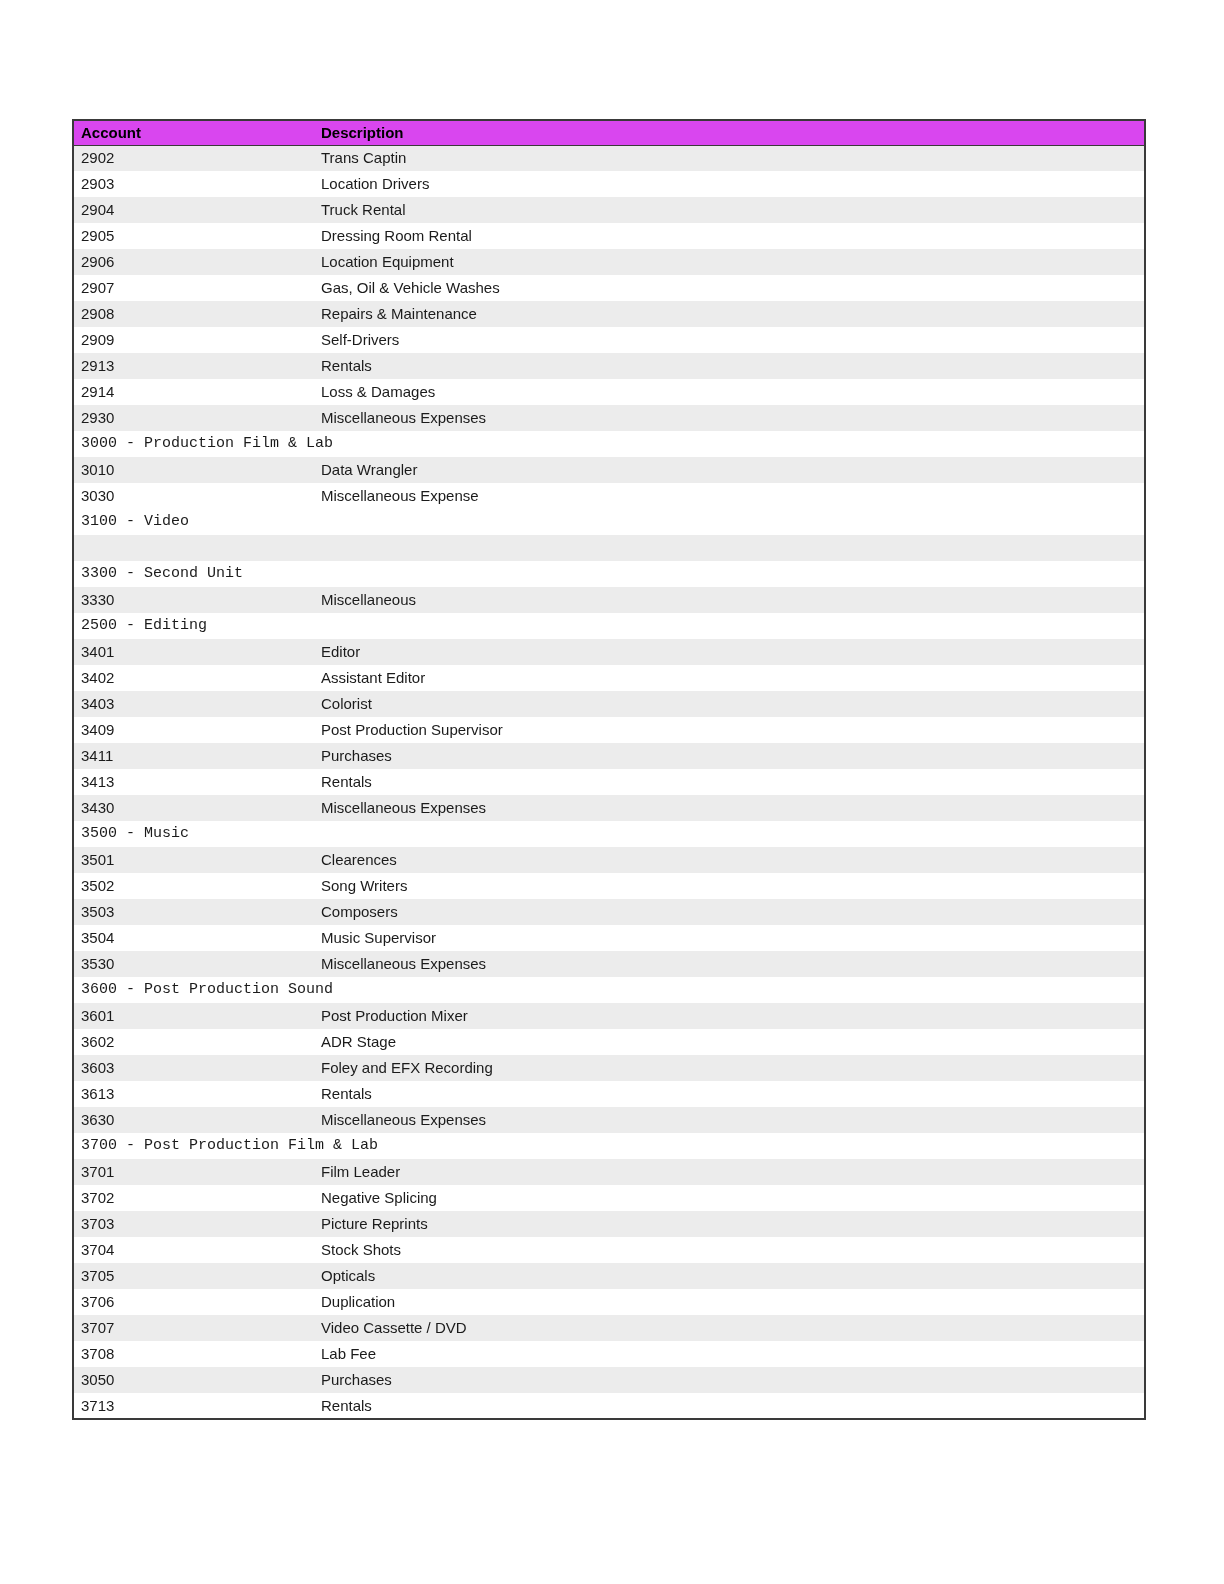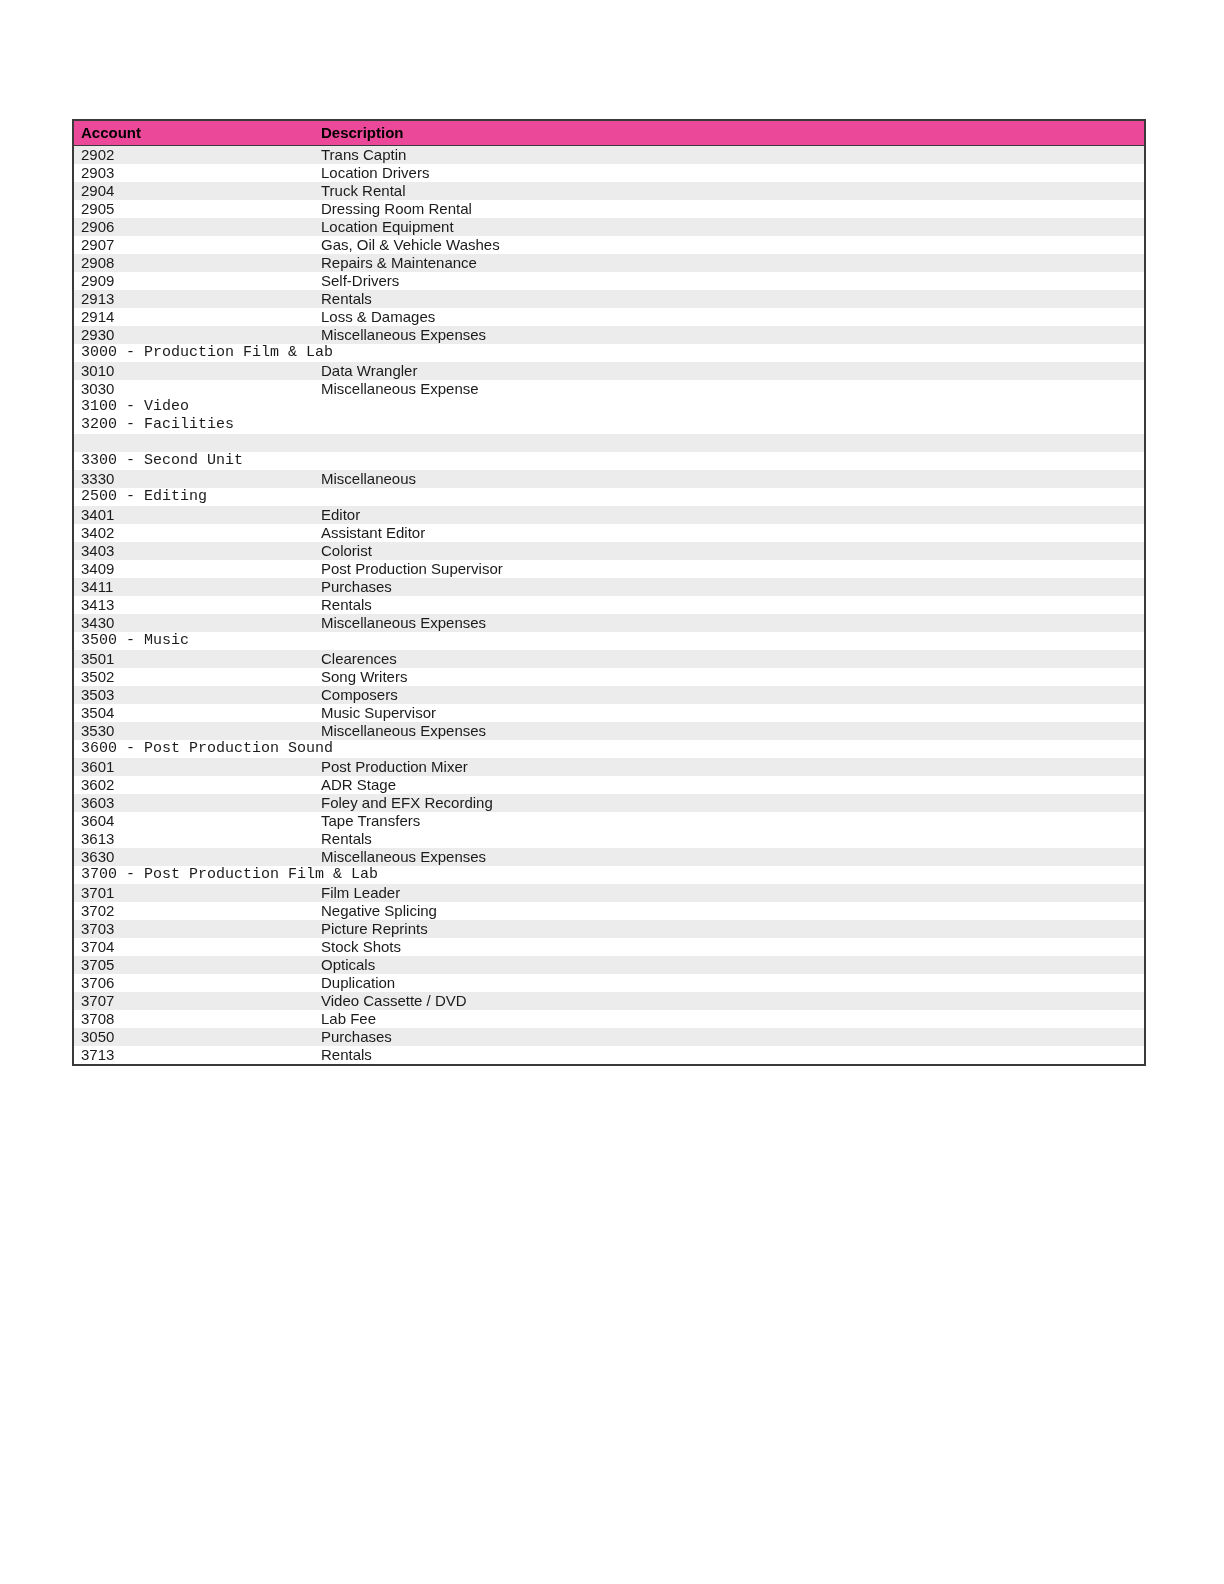--- a/index.html
+++ b/index.html
@@ -32,23 +32,23 @@
     line-height: 1.2;
     color: #1b1b1b;
     white-space: nowrap;
     overflow: visible;
   }
   thead th {
     font-weight: bold;
     color: #000000;
     height: 25px;
     border-bottom: 1px solid #3a3a3a;
-    background: #ec4899;
-  }
-  tbody tr { height: 18px; background: #ffffff; }
+    background: #d946ef;
+  }
+  tbody tr { height: 26px; background: #ffffff; }
   tbody tr.shaded { background: var(--stripe, #ececec); }
   td.section-label { white-space: nowrap; font-family: Liberation Mono, monospace; }
 </style>
 </head>
 <body style="background: rgb(255, 255, 255);">
 
 <div class="table-wrap">
   <table class="accounts">
     <colgroup>
       <col class="col-account">
@@ -112,23 +112,20 @@
           <td>3010</td>
           <td>Data Wrangler</td>
         </tr>
         <tr>
           <td>3030</td>
           <td>Miscellaneous Expense</td>
         </tr>
         <tr>
           <td colspan="2" class="section-label">3100 - Video</td>
         </tr>
-        <tr>
-          <td colspan="2" class="section-label">3200 - Facilities</td>
-        </tr>
         <tr class="shaded">
           <td colspan="2" class="section-label"></td>
         </tr>
         <tr>
           <td colspan="2" class="section-label">3300 - Second Unit</td>
         </tr>
         <tr class="shaded">
           <td>3330</td>
           <td>Miscellaneous</td>
         </tr>
@@ -193,24 +190,20 @@
           <td>3601</td>
           <td>Post Production Mixer</td>
         </tr>
         <tr>
           <td>3602</td>
           <td>ADR Stage</td>
         </tr>
         <tr class="shaded">
           <td>3603</td>
           <td>Foley and EFX Recording</td>
-        </tr>
-        <tr>
-          <td>3604</td>
-          <td>Tape Transfers</td>
         </tr>
         <tr>
           <td>3613</td>
           <td>Rentals</td>
         </tr>
         <tr class="shaded">
           <td>3630</td>
           <td>Miscellaneous Expenses</td>
         </tr>
         <tr>

